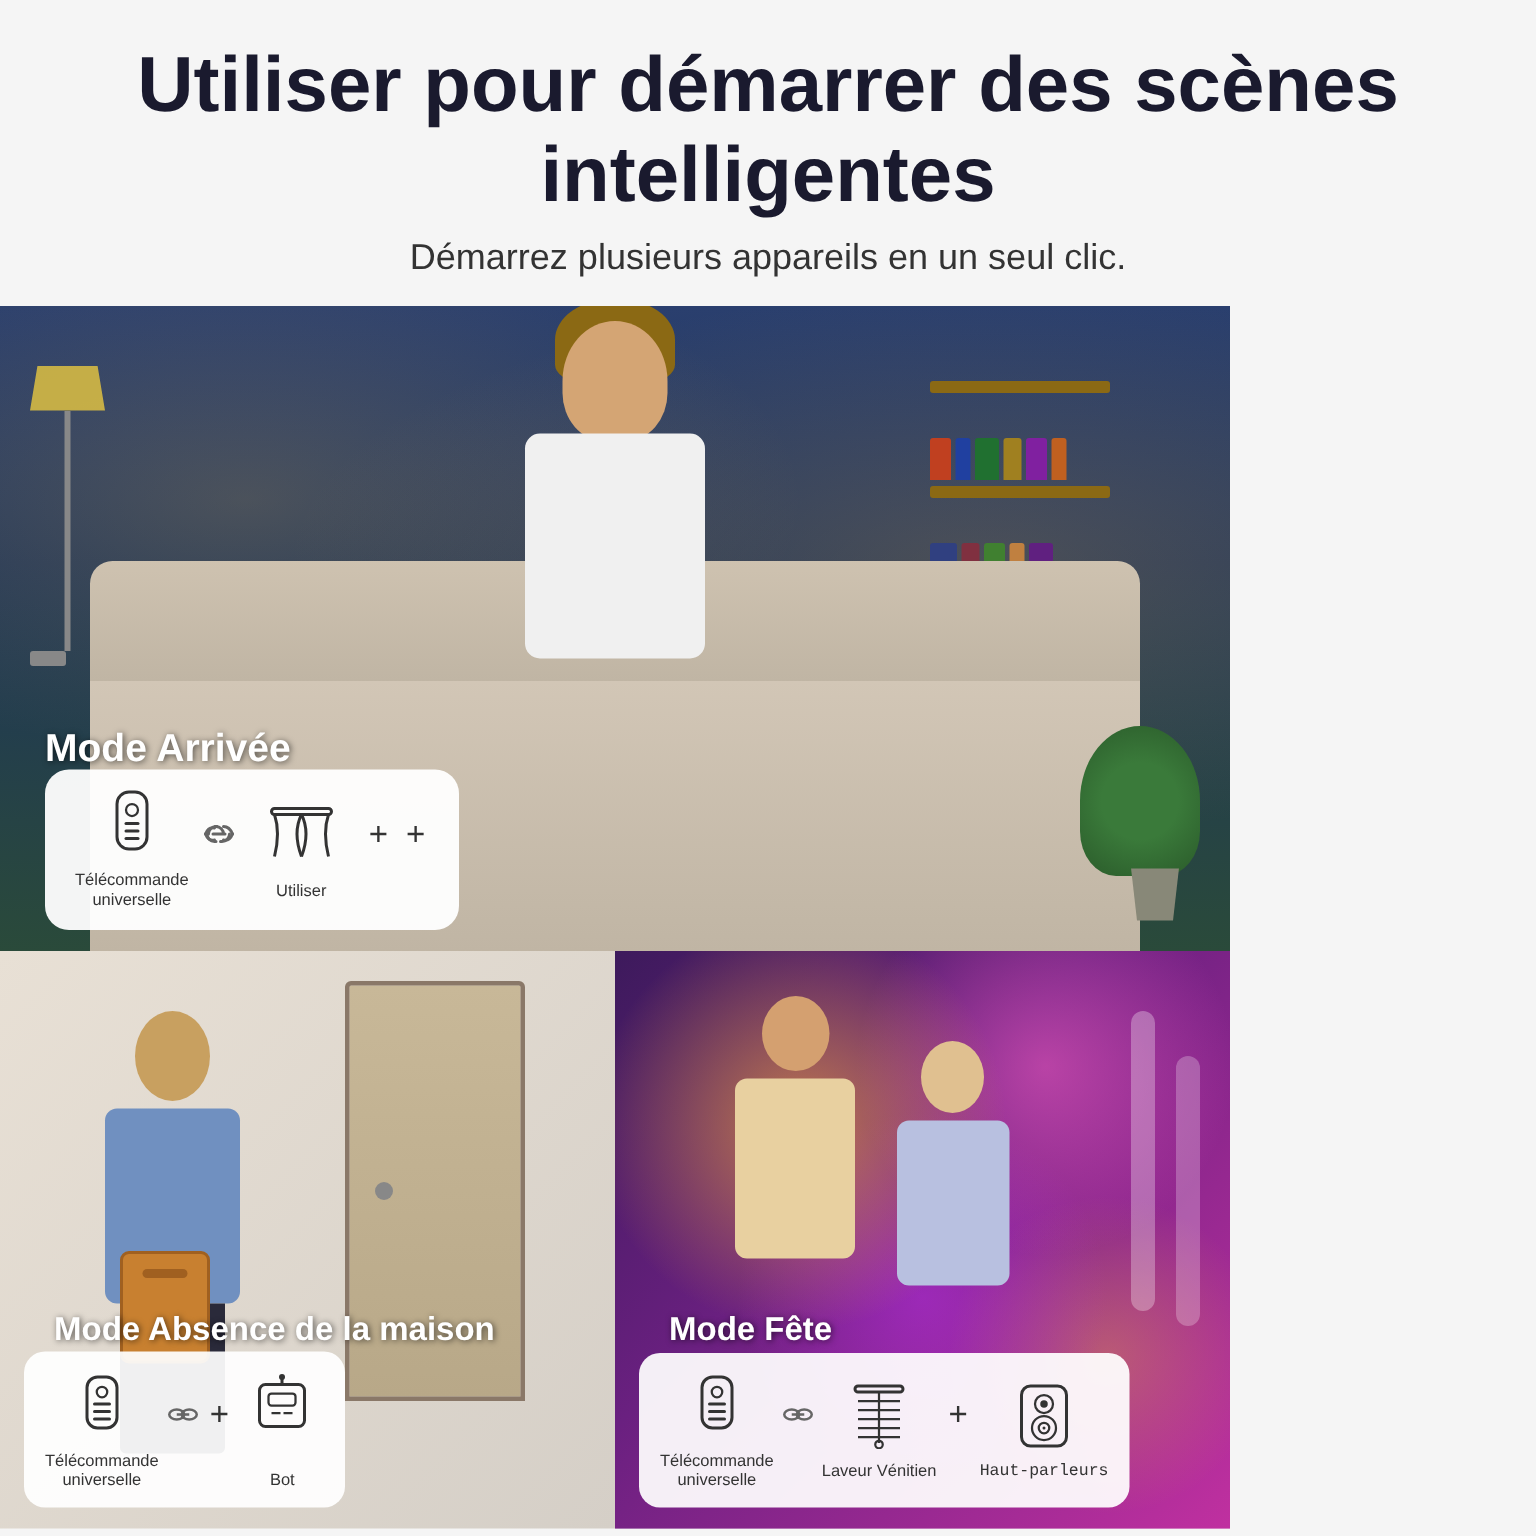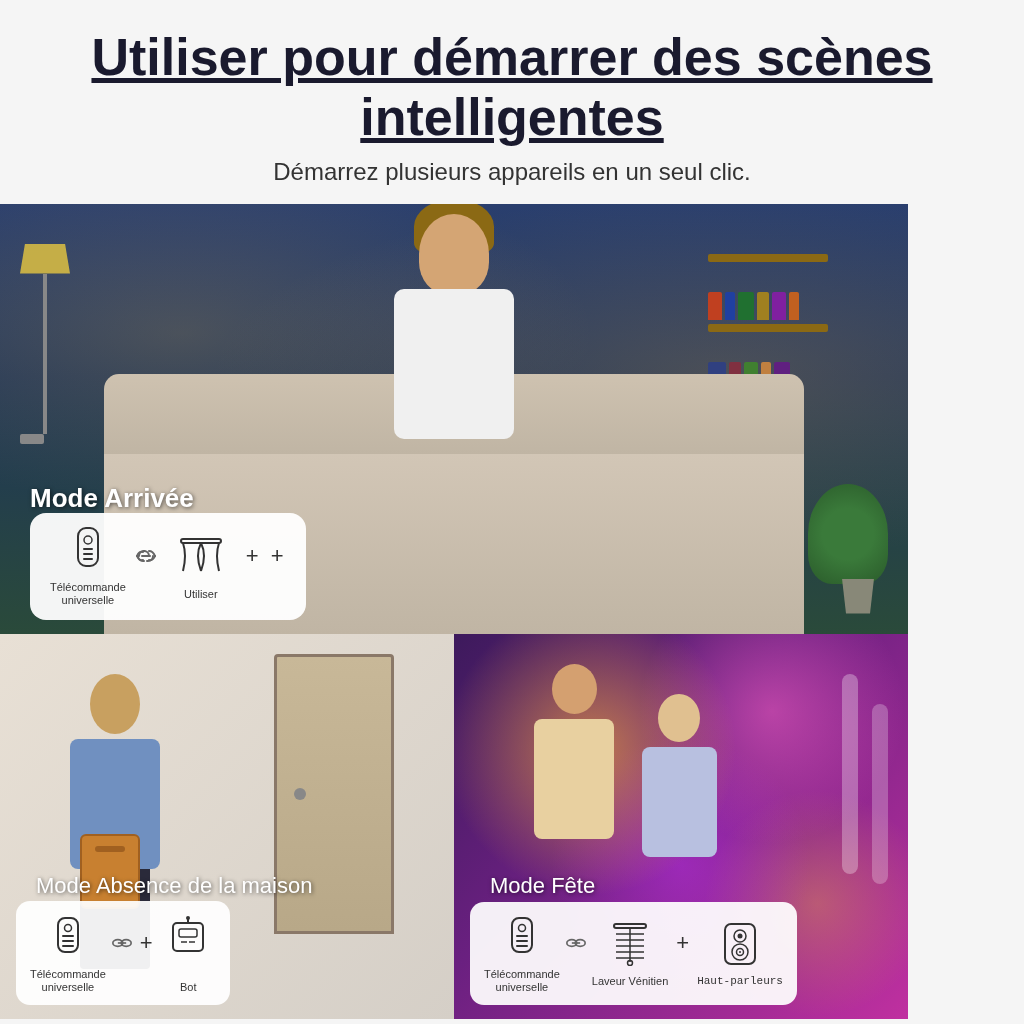--- a/index.html
+++ b/index.html
@@ -15,33 +15,32 @@
       background: #f5f5f5;
       text-align: center;
       padding: 28px 60px 18px;
     }
     .header h1 {
       font-size: 52px;
       font-weight: 900;
       color: #1a1a2e;
       line-height: 1.15;
       margin-bottom: 10px;
-      text-decoration: underline;
     }
     .header p {
       font-size: 24px;
       color: #333;
       font-weight: 400;
     }
 
     .images-grid {
       display: grid;
       grid-template-rows: 430px 385px;
       grid-template-columns: 1fr;
-      width: 908px;
+      width: 820px;
     }
 
     
     .img-top {
       position: relative;
       background: linear-gradient(135deg, #2c3e6e 0%, #1a2a50 30%, #3d5a80 60%, #4a7a60 100%);
       overflow: hidden;
     }
 
     
@@ -245,21 +244,21 @@
         radial-gradient(circle at 80% 70%, rgba(255,200,50,0.3) 0%, transparent 25%),
         linear-gradient(135deg, #3d1a5c 0%, #6a2080 40%, #c030a0 100%);
     }
 
     .mode-label-bottom {
       position: absolute;
       bottom: 120px;
       left: 16px;
       color: white;
       font-size: 22px;
-      font-weight: 400;
+      font-weight: 700;
       text-shadow: 1px 1px 4px rgba(0,0,0,0.6);
       padding-left: 20px;
     }
 
     .devices-card-bottom {
       position: absolute;
       bottom: 14px;
       left: 16px;
       background: rgba(255,255,255,0.93);
       border-radius: 14px;

